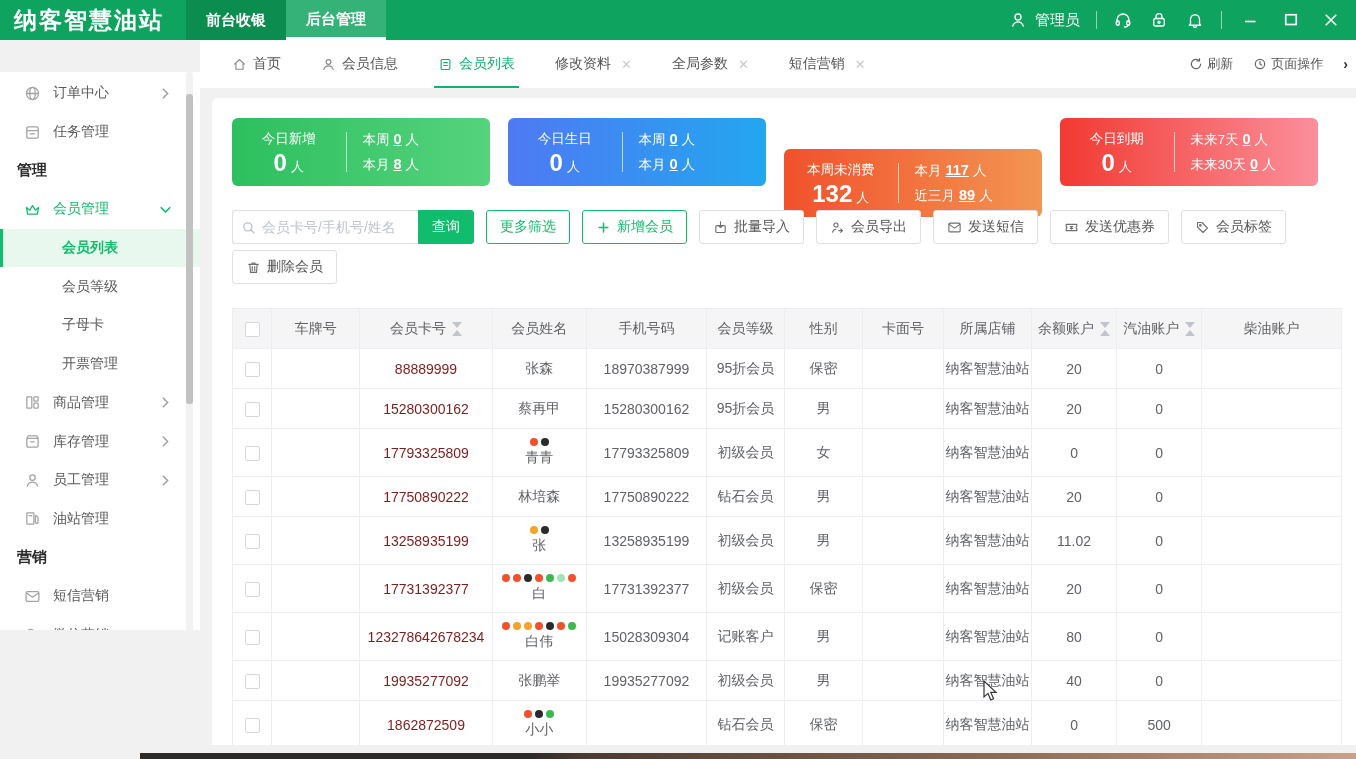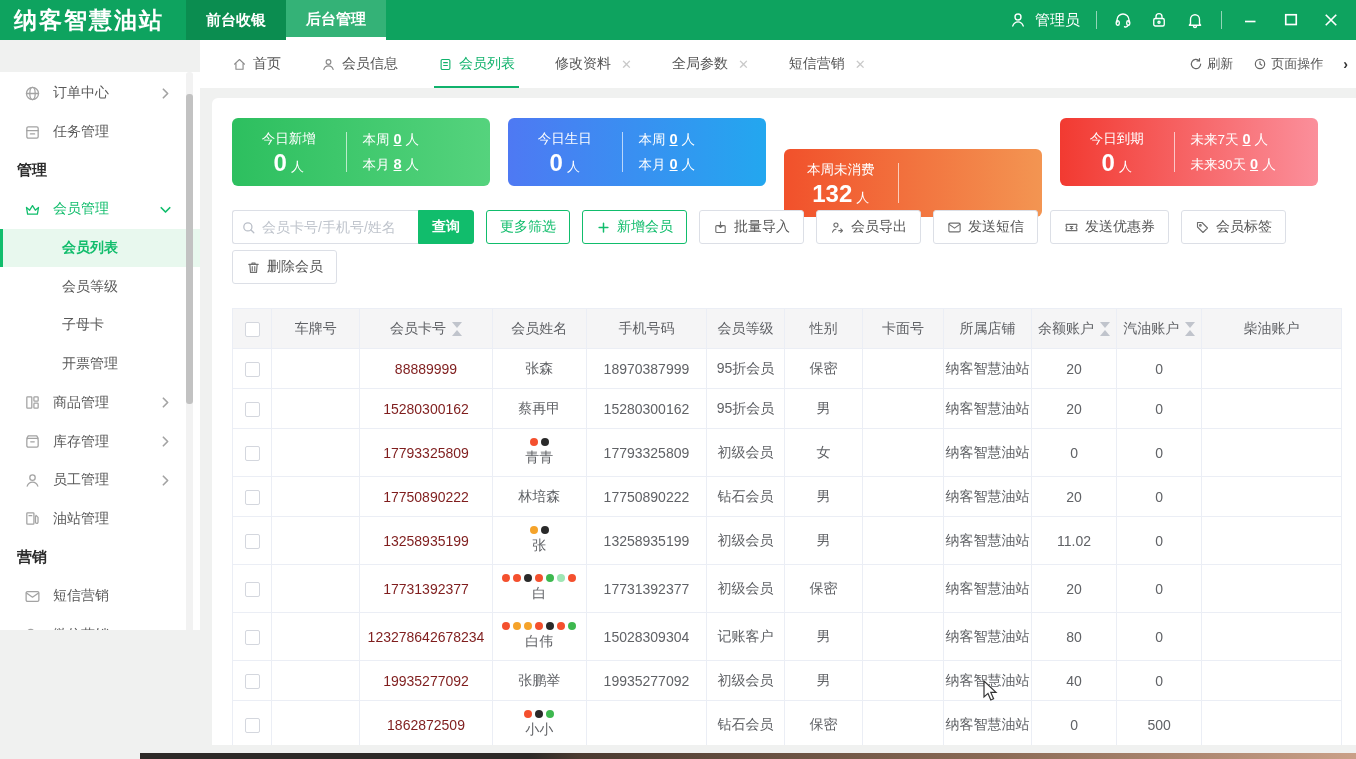--- a/index.html
+++ b/index.html
@@ -81,21 +81,21 @@
   .search-box { width:186px; height:34px; border:1px solid #dcdfe6; border-right:none; border-radius:3px 0 0 3px;
                 display:flex; align-items:center; padding:0 8px; background:#fff; }
   .search-box .icn { color:#b9bec7; display:inline-flex; margin-right:6px; }
   .search-box .icn svg { width:15px; height:15px; }
   .search-box input { border:none; outline:none; flex:1; font-size:14px; color:#333; font-family:inherit; background:transparent; width:100%; }
   .search-box input::placeholder { color:#bfc4cc; }
   .btn { height:34px; display:inline-flex; align-items:center; gap:6px; padding:0 13px; font-size:14px;
          background:#fff; border:1px solid #dcdfe6; border-radius:3px; color:#555; cursor:pointer; white-space:nowrap; }
   .btn .icn { display:inline-flex; color:#6f6f6f; }
   .btn .icn svg { width:15px; height:15px; }
-  .btn.primary { background:#11bd6c; border-color:#11bd6c; color:#fff; border-radius:0 3px 3px 0; font-weight:bold; }
+  .btn.primary { background:#11bd6c; border-color:#11bd6c; color:#fff; border-radius:0 3px 3px 0; font-weight:normal; }
   .btn.green { border-color:#11bd6c; color:#11bd6c; margin-left:12px; }
   .btn.green .icn { color:#11bd6c; }
   .btn.gray { margin-left:12px; }
   .btn.first { margin-left:0; }
 
   
   .table-clip { position:absolute; left:20px; top:210px; width:1110px; overflow:hidden; }
   table.grid { border-collapse:collapse; table-layout:fixed; }
   .grid th, .grid td { border:1px solid #ebeef5; text-align:center; color:#606266; font-weight:normal;
                        overflow:hidden; white-space:nowrap; }
@@ -441,20 +441,24 @@
               <div class="card-row"><span>本周</span><span class="card-num">0</span><span>人</span></div>
               <div class="card-row"><span>本月</span><span class="card-num">0</span><span>人</span></div>
             </div>
           </div>
           <div class="card theme-orange">
             <div class="card-left">
               <div class="card-title">本周未消费</div>
               <div class="card-value">132<span class="card-unit">人</span></div>
             </div>
             <div class="card-div"></div>
+            <div class="card-right">
+              <div class="card-row"><span>本月</span><span class="card-num">117</span><span>人</span></div>
+              <div class="card-row"><span>近三月</span><span class="card-num">89</span><span>人</span></div>
+            </div>
           </div>
           <div class="card theme-red">
             <div class="card-left">
               <div class="card-title">今日到期</div>
               <div class="card-value">0<span class="card-unit">人</span></div>
             </div>
             <div class="card-div"></div>
             <div class="card-right">
               <div class="card-row"><span>未来7天</span><span class="card-num">0</span><span>人</span></div>
               <div class="card-row"><span>未来30天</span><span class="card-num">0</span><span>人</span></div>

